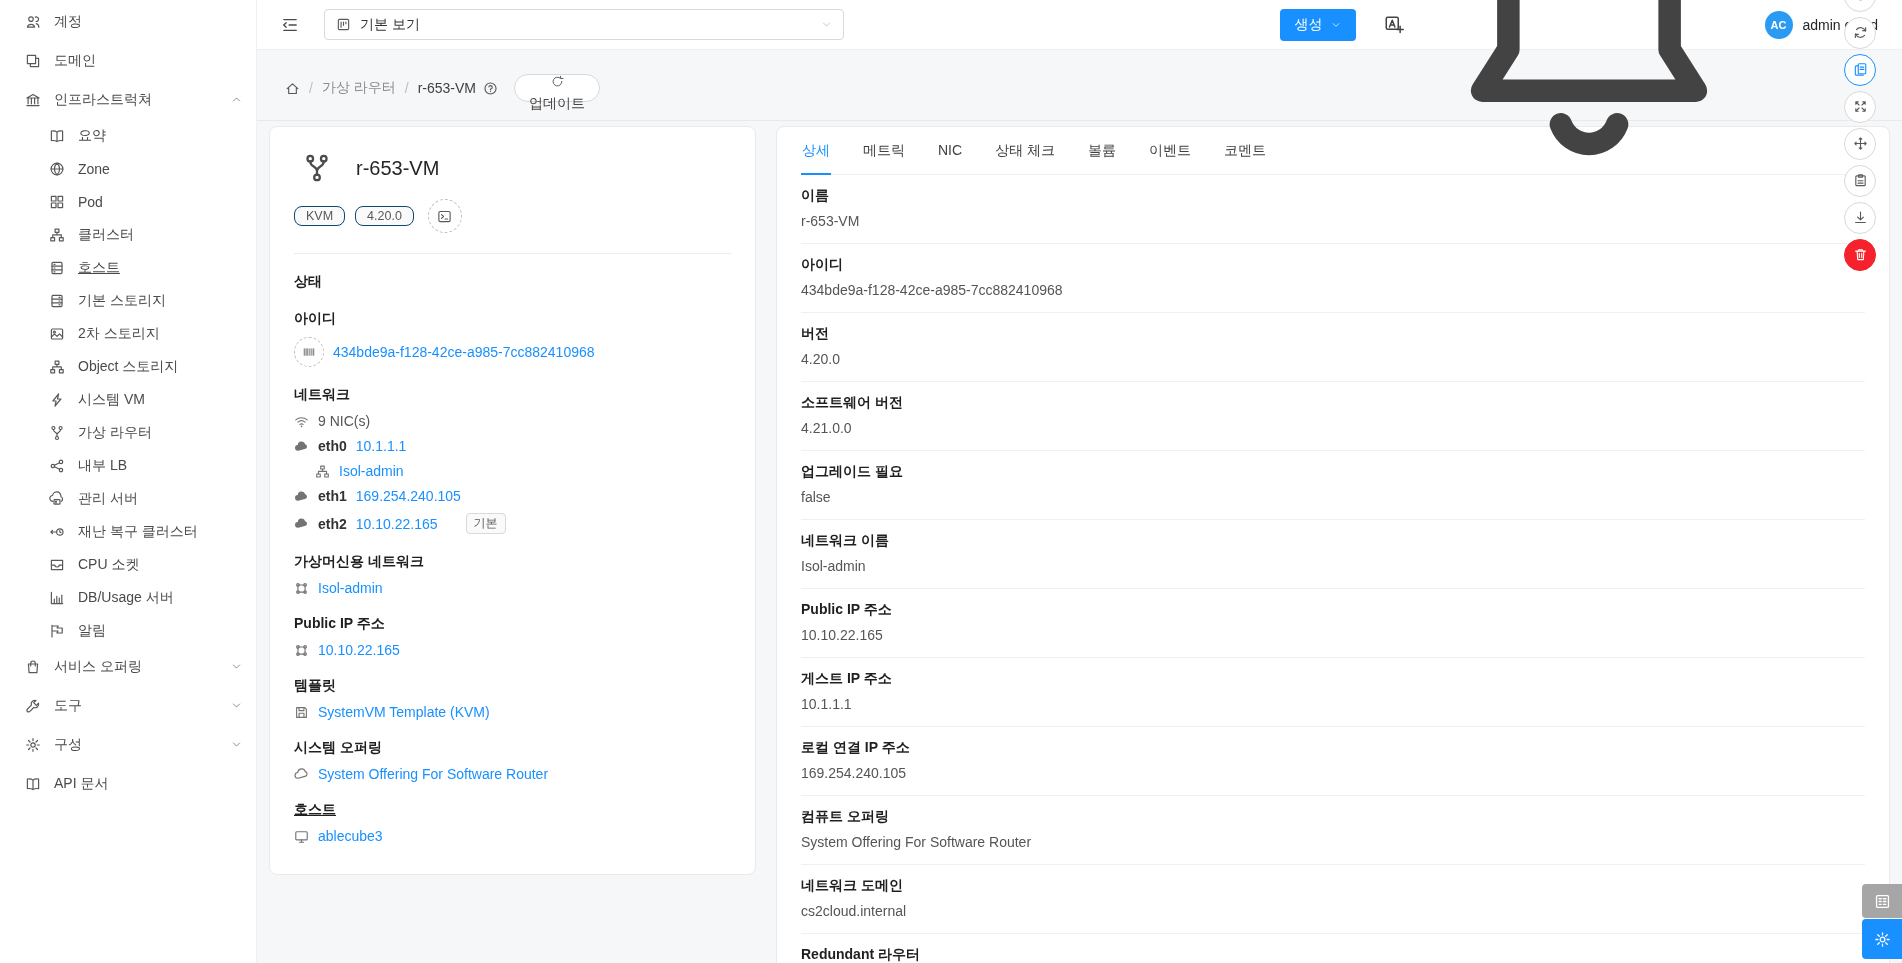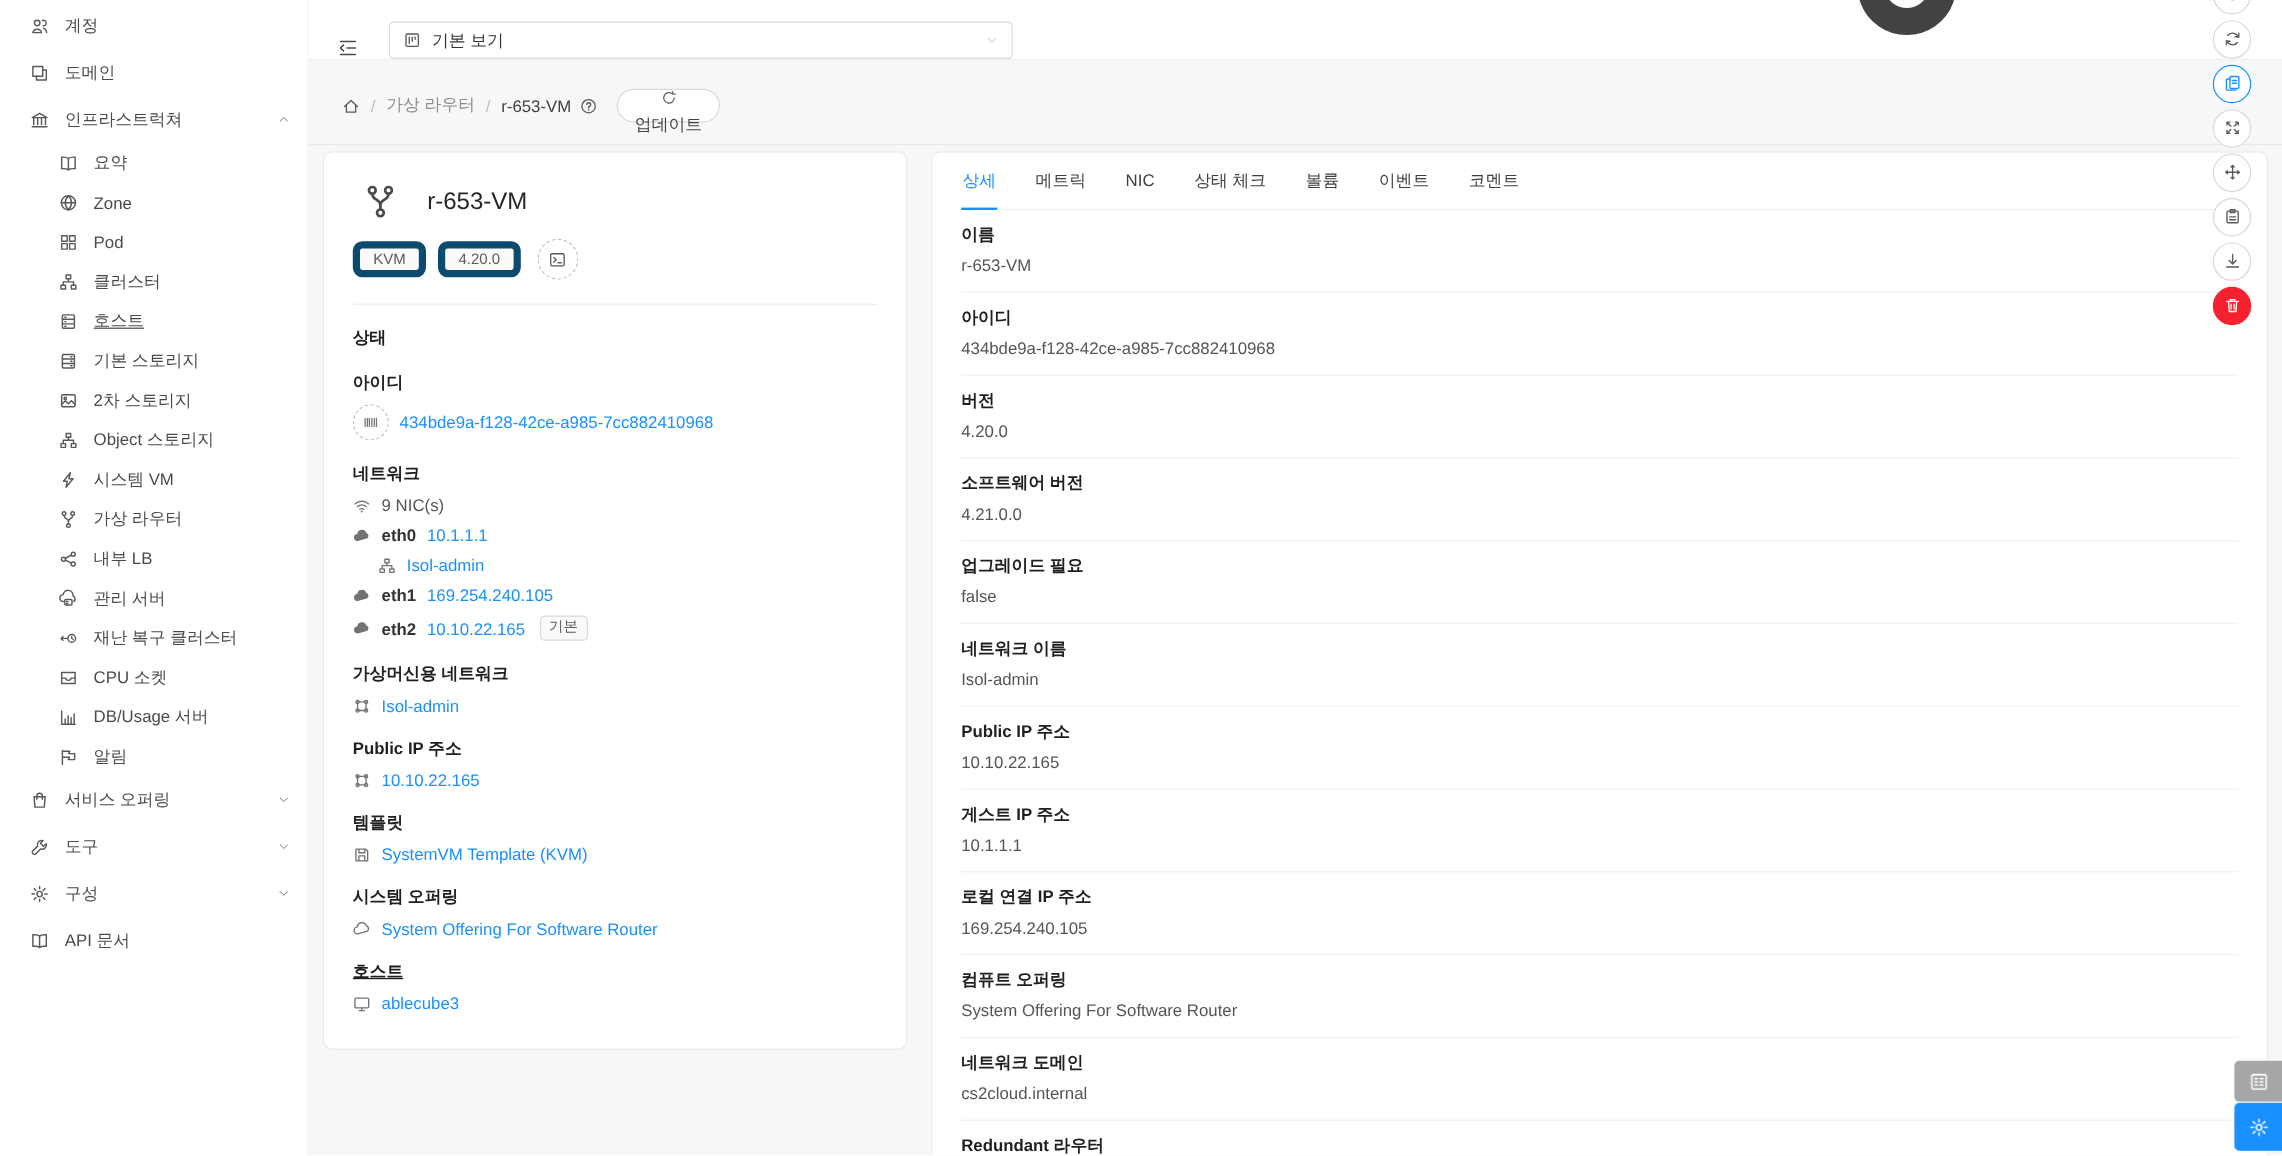--- a/index.html
+++ b/index.html
@@ -17,21 +17,21 @@
   
   aside { width:257px; flex:none; background:#fff; border-right:1px solid #f0f0f0; padding-top:2px; overflow:hidden; }
   .mi { display:flex; align-items:center; height:39px; padding:0 14px 0 25px; color:#4a4a4a; cursor:pointer; }
   .mi .ic { color:#595959; margin-right:13px; }
   .mi.sub { height:33px; padding-left:49px; }
   .mi .lbl { white-space:nowrap; }
   .mi .chev { margin-left:auto; width:11px; height:11px; color:#737373; }
 
   
   main { flex:1; display:flex; flex-direction:column; background:#f6f7f9; min-width:0; }
-  header { height:50px; flex:none; background:#fff; border-bottom:1px solid #f0f0f0; display:flex; align-items:flex-end; padding:0 24px; }
+  header { height:50px; flex:none; background:#fff; border-bottom:1px solid #f0f0f0; display:flex; align-items:center; padding:0 24px; }
   .fold-btn { width:18px; height:18px; color:#4a4a4a; cursor:pointer; flex:none; }
   .view-select { margin-left:25px; width:520px; height:31px; background:#fff; border:1px solid #d9d9d9; border-radius:4px; display:flex; align-items:center; padding:0 11px; cursor:pointer; }
   .view-select .ic { color:#595959; margin-right:9px; width:15px; height:15px; }
   .view-select .val { color:#333; }
   .view-select .chev { margin-left:auto; width:11px; height:11px; color:#bfbfbf; }
   .hright { margin-left:auto; display:flex; align-items:center; }
   .create-btn { background:#1890ff; color:#fff; border:none; height:32px; padding:0 15px; border-radius:4px; font-size:14px; display:flex; align-items:center; gap:8px; cursor:pointer; font-family:inherit; }
   .create-btn .ic { width:10px; height:10px; color:#fff; }
   .hicon { width:20px; height:20px; color:#434343; cursor:pointer; }
   .translate-btn { margin-left:28px; }
@@ -63,35 +63,35 @@
   
   .content { flex:1; display:flex; gap:20px; padding:5px 12px; align-items:flex-start; overflow:hidden; }
   .card { background:#fff; border:1px solid #eaeaea; border-radius:8px; }
 
   
   .sum-card { width:487px; flex:none; padding:26px 24px 30px; }
   .sum-head { display:flex; align-items:center; gap:24px; padding-left:8px; }
   .sum-head .ic { width:30px; height:30px; color:#4b4b4b; }
   .sum-title { font-size:20px; font-weight:500; color:#262626; }
   .badge-row { display:flex; align-items:center; gap:10px; margin-top:16px; }
-  .tag { border:6px solid #0c4a6e; background:#fafafa; color:#595959; font-size:12.5px; padding:2px 11px; border-radius:8px; }
+  .tag { border:1px solid #0c4a6e; background:#fafafa; color:#595959; font-size:12.5px; padding:2px 11px; border-radius:8px; }
   .console-circle { width:34px; height:34px; border-radius:50%; border:1px dashed #bfbfbf; color:#595959; display:flex; align-items:center; justify-content:center; cursor:pointer; margin-left:4px; }
   .console-circle .ic { width:15px; height:15px; }
   .sum-div { border-top:1px solid #ededed; margin-top:20px; }
   .sec { margin-top:19px; }
   .slab { font-weight:bold; color:#1f1f1f; }
   .vrow { display:flex; align-items:center; gap:9px; margin-top:9px; color:#555; }
   .vrow .ic { color:#737373; width:15px; height:15px; }
   .vrow.indent { padding-left:21px; }
   .link { color:#1890ff; cursor:pointer; }
   .dot { width:10px; height:10px; border-radius:50%; background:#52c41a; flex:none; }
   .id-circle { width:30px; height:30px; border-radius:50%; border:1px dashed #bfbfbf; color:#434343; display:flex; align-items:center; justify-content:center; flex:none; }
   .id-circle .ic { width:14px; height:14px; }
   .nic-name { font-weight:bold; color:#333; }
-  .mini-tag { border:1px solid #d9d9d9; background:#fafafa; color:#595959; font-size:12px; padding:0 7px; border-radius:4px; line-height:19px; margin-left:3px;font-family:Liberation Mono, monospace; }
+  .mini-tag { border:1px solid #d9d9d9; background:#fafafa; color:#595959; font-size:12px; padding:0 7px; border-radius:4px; line-height:19px; margin-left:19px; }
 
   
   .det-card { flex:1; padding:0 24px; min-width:0; }
   .tabs { display:flex; gap:31px; border-bottom:1px solid #f0f0f0; }
   .tab { padding:15px 1px 13px; color:#404040; cursor:pointer; border-bottom:2px solid transparent; margin-bottom:-1px; white-space:nowrap; }
   .tab.active { color:#1890ff; border-bottom-color:#1890ff; }
   .drow { padding:10px 0 11px; border-bottom:1px solid #f0f0f0; }
   .dlab { font-weight:bold; color:#1f1f1f; line-height:21px; }
   .dval { margin-top:5px; color:#555; line-height:21px; }
 

